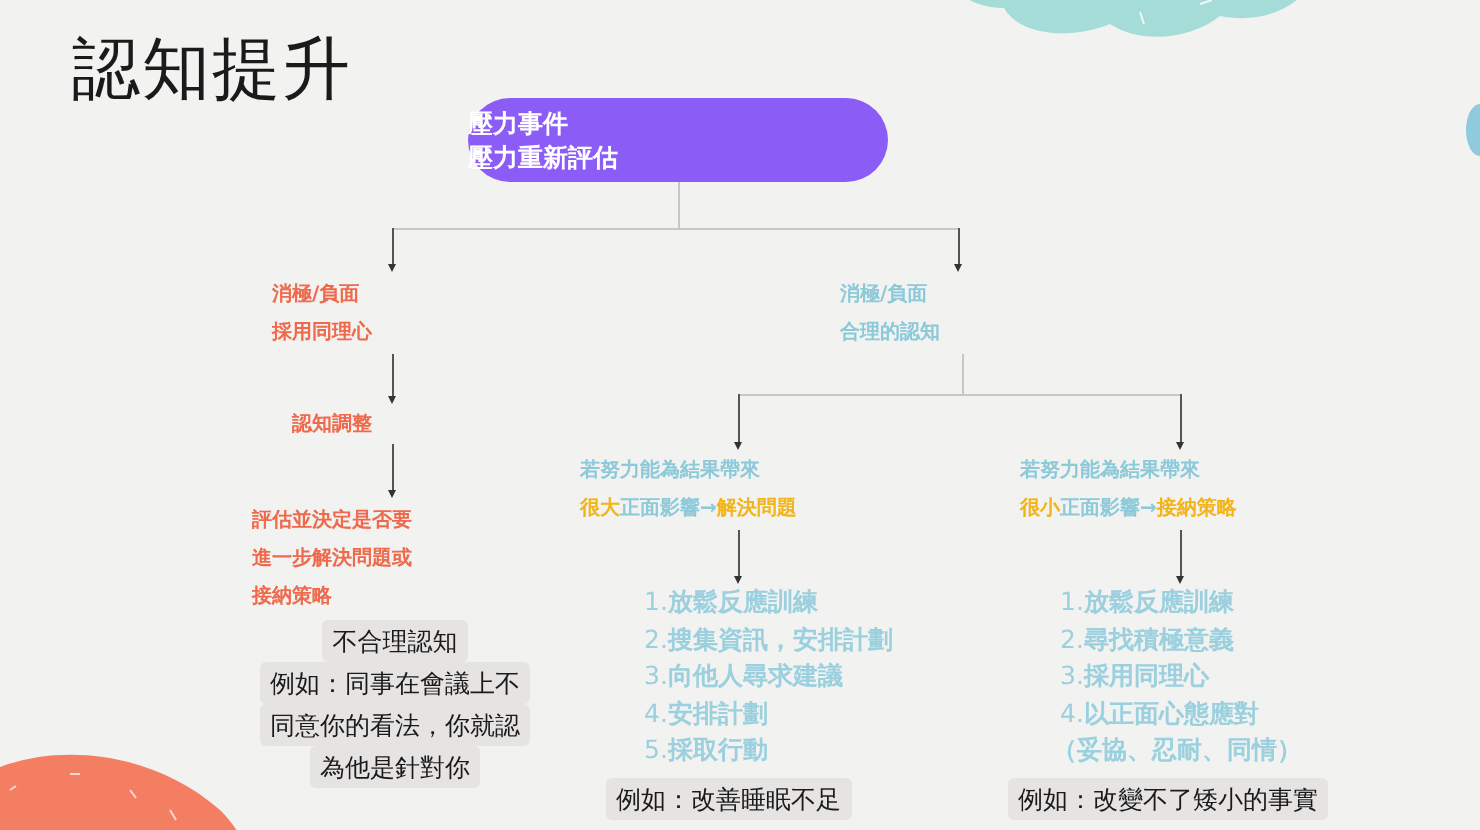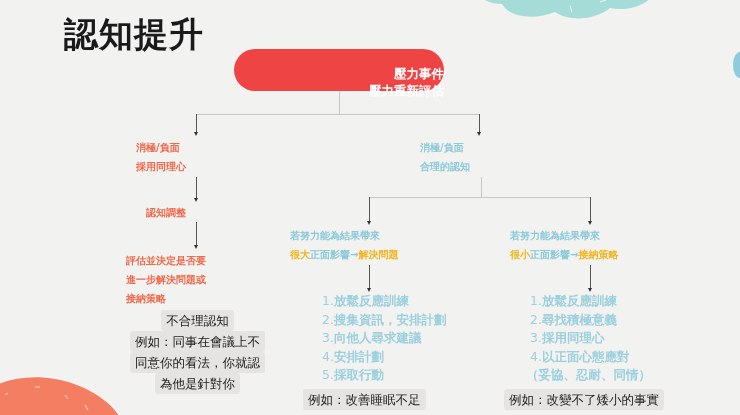--- a/index.html
+++ b/index.html
@@ -4,28 +4,28 @@
 <style>
   html, body { margin:0; padding:0; }
   body {
     width:740px; height:415px; overflow:hidden; position:relative;
     background:#f2f2f1;
     font-family:"DejaVu Sans", sans-serif;
   }
   .abs { position:absolute; }
   .title {
     left:36px; top:12px; font-size:34px; color:#1a1a1a;
-    font-family:"DejaVu Sans", sans-serif; letter-spacing:1px; font-weight:bold;margin-left:28px;
+    font-family:"DejaVu Sans", sans-serif; letter-spacing:1px; font-weight:normal;
   }
   .blob-teal { left:460px; top:-40px; width:240px; height:90px; }
   .blob-orange { left:-20px; top:365px; width:150px; height:80px; }
   .root-pill {
     left:234px; top:49px; width:210px; height:42px; border-radius:22px;
-    background:#ef4444; color:#fff; font-weight:bold; font-size:12.5px;
-    text-align:right; line-height:17px; padding-top:16px; box-sizing:border-box;
+    background:#8b5cf6; color:#fff; font-weight:bold; font-size:12.5px;
+    text-align:left; line-height:17px; padding-top:4px; box-sizing:border-box;
   }
   .line { background:#8a8a8a; }
   .vline { width:1px; }
   .hline { height:1px; background:#c7c7c7; }
   .arrow::after {
     content:""; position:absolute; left:-2px; bottom:-3px;
     width:0; height:0; border-left:2.5px solid transparent; border-right:2.5px solid transparent;
     border-top:4px solid #333;
   }
   .node { text-align:left; font-weight:bold; font-size:10px; line-height:19px; }

